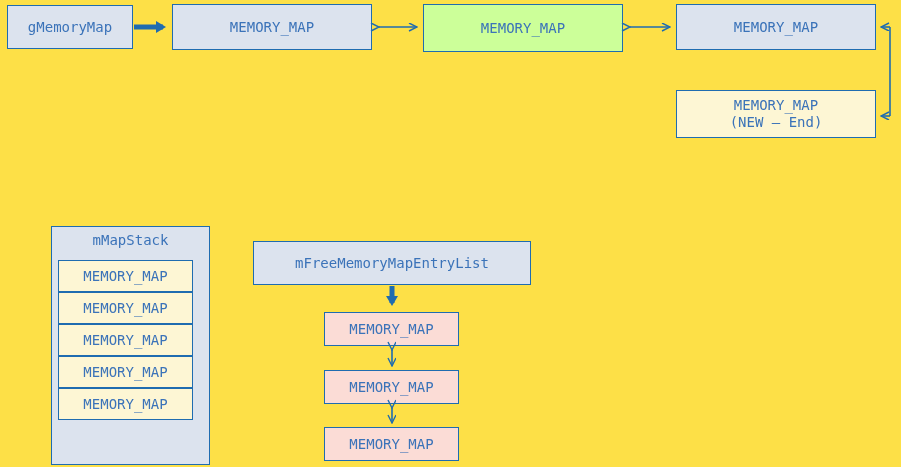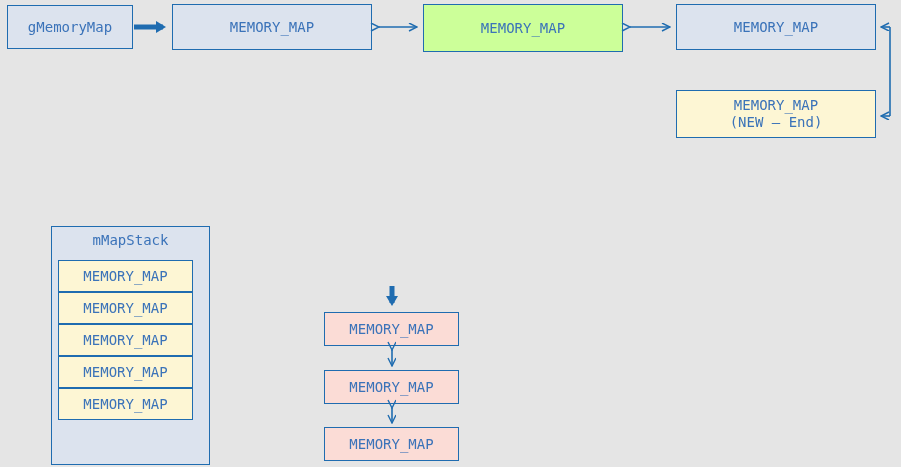--- a/index.html
+++ b/index.html
@@ -4,21 +4,21 @@
 <style>
   html, body {
     margin: 0;
     padding: 0;
     background: #ffffff;
   }
   #canvas {
     position: relative;
     width: 901px;
     height: 467px;
-    background: #e5e5e5;
+    background: #fde047;
     font-family: "DejaVu Sans Mono", "Liberation Mono", monospace;
     overflow: hidden;
   }
   .box {
     position: absolute;
     box-sizing: border-box;
     border: 1px solid #1f6cb0;
     color: #3b73b9;
     font-size: 14px;
     line-height: 17px;
@@ -100,20 +100,23 @@
   <div class="box fill-yellow" style="left:58px; top:324px; width:135px; height:32px;">
     <span>MEMORY_MAP</span>
   </div>
   <div class="box fill-yellow" style="left:58px; top:356px; width:135px; height:32px;">
     <span>MEMORY_MAP</span>
   </div>
   <div class="box fill-yellow" style="left:58px; top:388px; width:135px; height:32px;">
     <span>MEMORY_MAP</span>
   </div>
 
+  <div class="box fill-blue" style="left:253px; top:241px; width:278px; height:44px;">
+    <span>mFreeMemoryMapEntryList</span>
+  </div>
 
   <div class="box fill-pink" style="left:324px; top:312px; width:135px; height:34px;">
     <span>MEMORY_MAP</span>
   </div>
   <div class="box fill-pink" style="left:324px; top:370px; width:135px; height:34px;">
     <span>MEMORY_MAP</span>
   </div>
   <div class="box fill-pink" style="left:324px; top:427px; width:135px; height:34px;">
     <span>MEMORY_MAP</span>
   </div>

